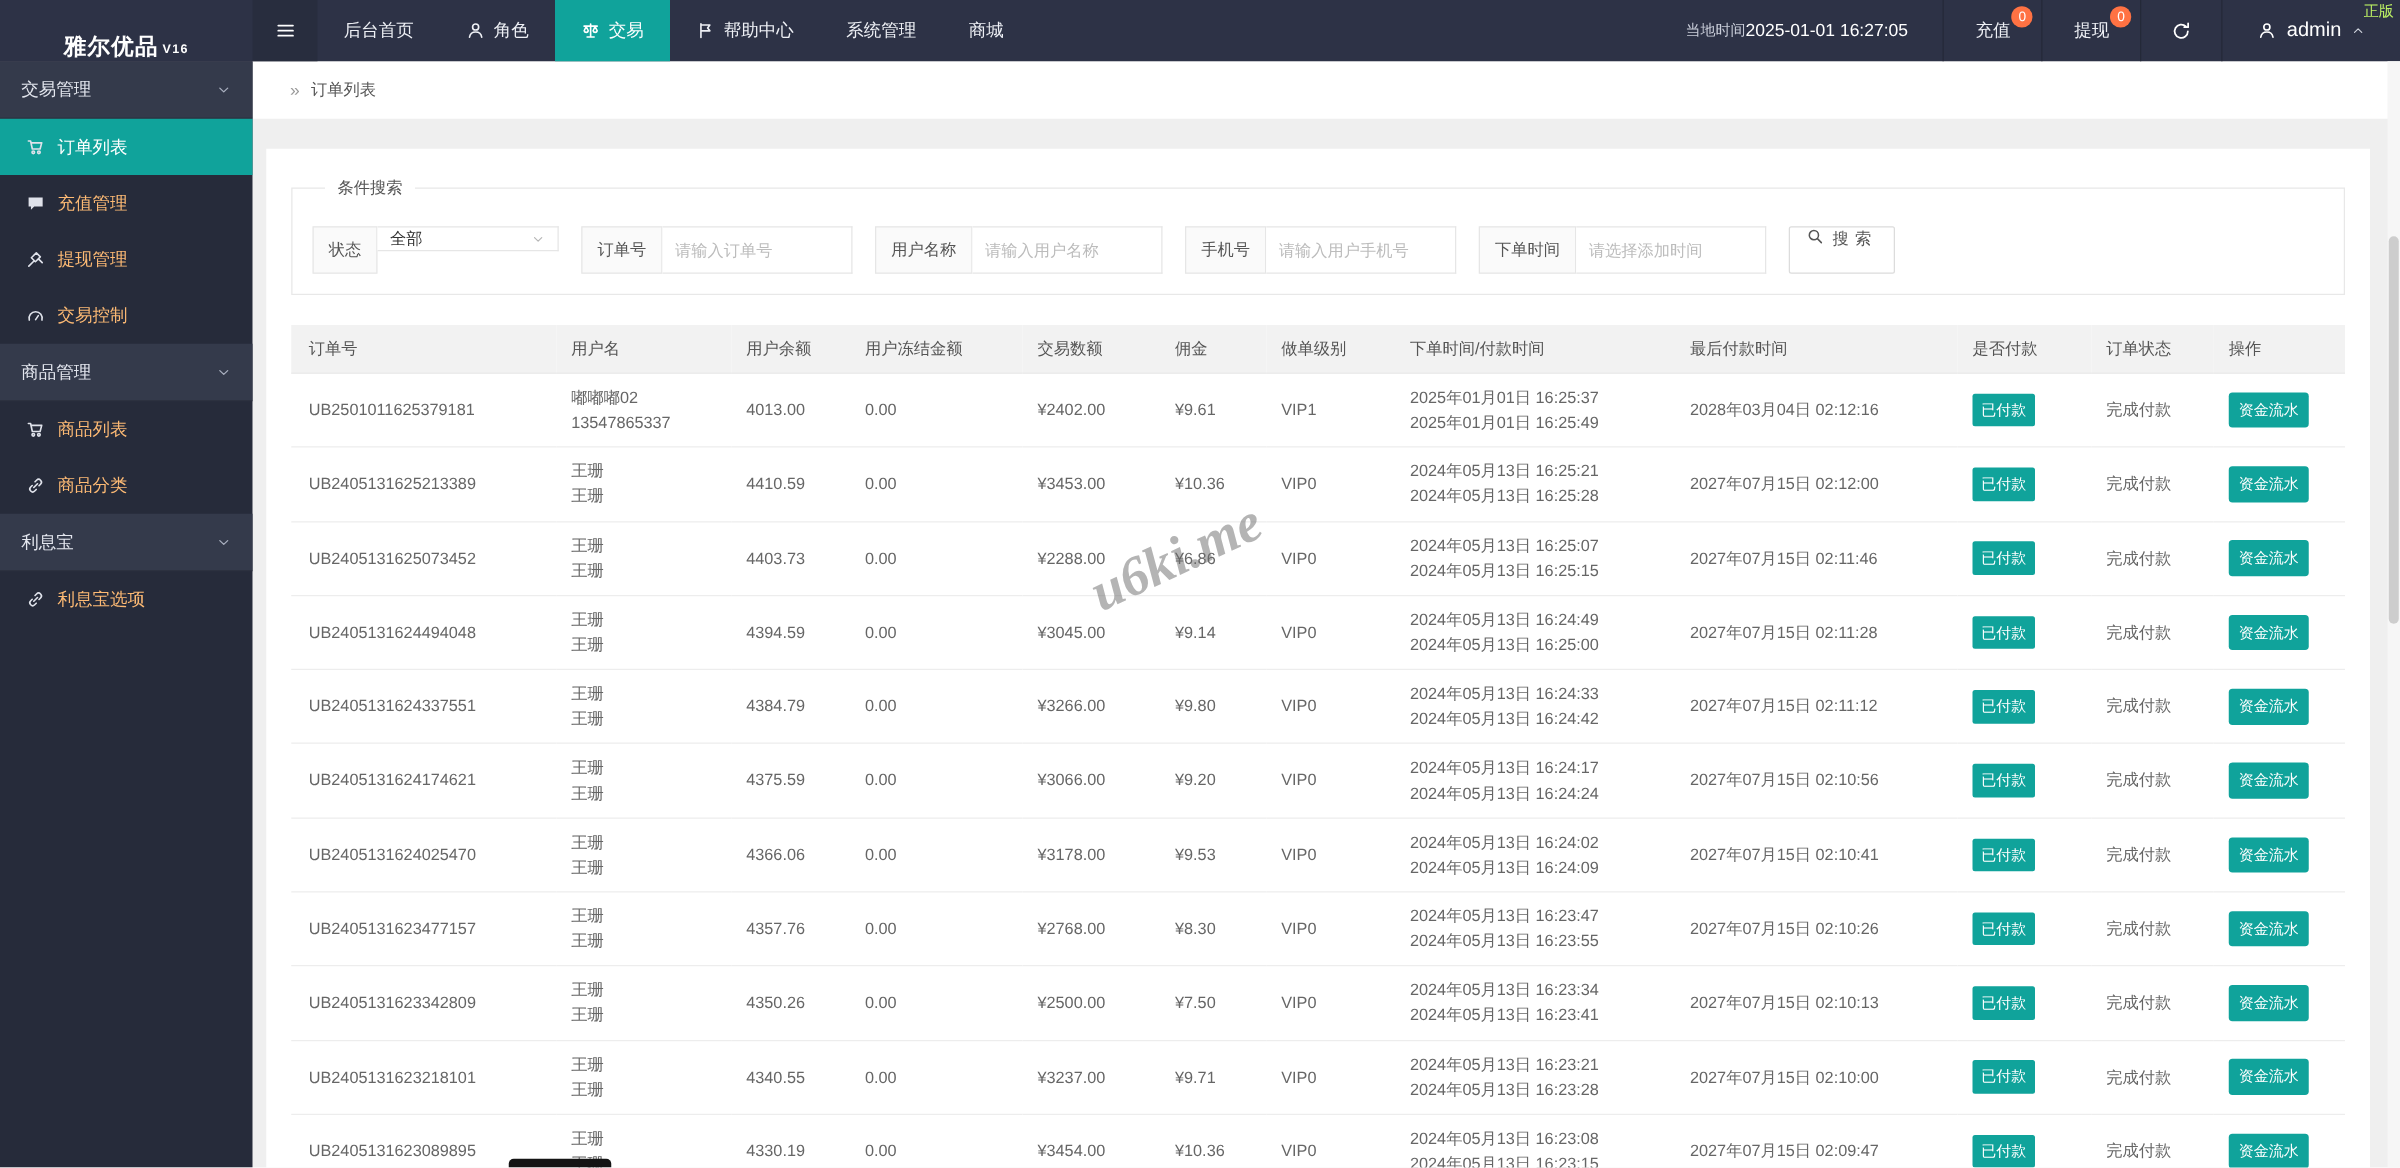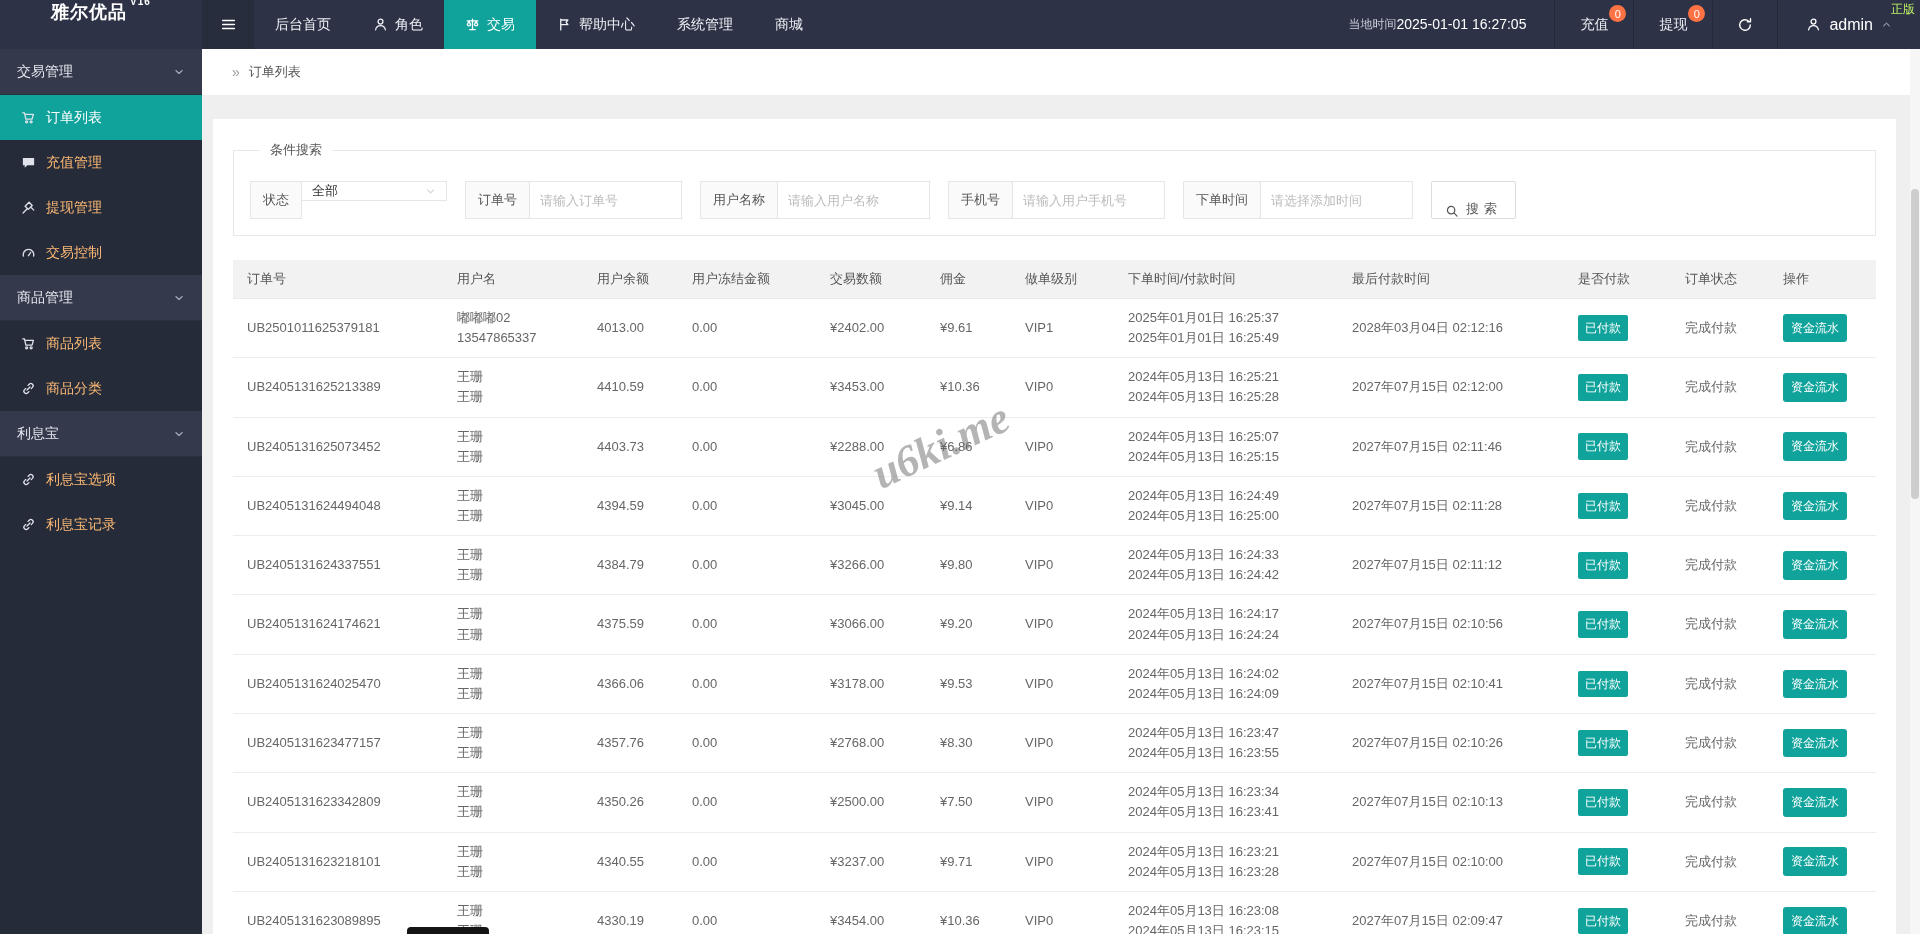--- a/index.html
+++ b/index.html
@@ -3,21 +3,21 @@
 <meta charset="utf-8">
 <style>
   * { margin:0; padding:0; box-sizing:border-box; }
   html,body { width:1920px; height:934px; overflow:hidden; }
   body { font-family:"Liberation Sans","DejaVu Sans",sans-serif; background:#efefef; position:relative; }
   .ic { display:inline-flex; width:15px; height:15px; flex:none; }
   .ic svg { width:100%; height:100%; display:block; }
 
   
   .navbar { position:absolute; top:0; left:0; right:0; height:49px; background:#2d3246; display:flex; align-items:stretch; color:#fff; z-index:20; }
-  .logo { width:202px; display:flex; align-items:flex-start; justify-content:center; font-size:18px; font-weight:bold; letter-spacing:1px; }
+  .logo { width:202px; display:flex; align-items:flex-end; justify-content:center; font-size:18px; font-weight:bold; letter-spacing:1px; }
   .logo sup { font-size:10px; font-weight:bold; margin-left:3px; transform:translateY(-4px); }
   .hamburger { width:52px; display:flex; align-items:center; justify-content:center; background:#282d3e; cursor:pointer; }
   .nav-items { display:flex; align-items:stretch; }
   .nav-item { display:flex; align-items:center; gap:7px; padding:0 21px; font-size:14px; color:#eef0f5; cursor:pointer; }
   .nav-item.active { background:#10a39b; color:#fff; }
   .nav-right { margin-left:auto; display:flex; align-items:stretch; }
   .time-block { display:flex; flex-direction:row; justify-content:space-between; align-items:center; padding:0 28px; line-height:1.55; }
   .time-label { font-size:12px; color:#c9cdd9; }
   .time-value { font-size:14px; color:#fff; }
   .nav-divider { width:1px; background:#242938; }
@@ -44,21 +44,21 @@
   
   fieldset.search-field { border:1px solid #e8e8e8; padding:22px 0 16px 16px; margin-bottom:24px; }
   fieldset.search-field legend { font-size:13px; color:#555; padding:0 10px; margin-left:10px; }
   .search-row { display:flex; align-items:center; }
   .sgroup { display:flex; margin-right:18px; }
   .slabel { height:38px; display:flex; align-items:center; padding:0 12px; border:1px solid #e6e6e6; background:#fafafa; font-size:13px; color:#555; white-space:nowrap; }
   .sselect { width:145px; height:20px; border:1px solid #e6e6e6; border-left:none; background:#fff; display:flex; align-items:center; justify-content:space-between; padding:0 10px; font-size:13px; color:#333; cursor:pointer; }
   .sselect .chev { color:#b6b6b6; }
   .sinput { width:152px; height:38px; border:1px solid #e6e6e6; border-left:none; padding:0 10px; font-size:13px; color:#333; outline:none; }
   .sinput::placeholder { color:#bcbcbc; }
-  .search-btn { height:38px; display:flex; align-items:flex-end; gap:7px; padding:0 13px; border:1px solid #dcdcdc; background:#fff; font-size:13px; color:#555; cursor:pointer; border-radius:2px; letter-spacing:5px; }
+  .search-btn { height:38px; display:flex; align-items:flex-start; gap:7px; padding:0 13px; border:1px solid #dcdcdc; background:#fff; font-size:13px; color:#555; cursor:pointer; border-radius:2px; letter-spacing:5px; }
   .search-btn .ic { color:#555; }
 
   
   table.orders { width:100%; border-collapse:collapse; table-layout:fixed; }
   .orders th { background:#f2f2f2; font-weight:normal; text-align:left; font-size:13px; color:#555; padding:10px 4px 10px 12px; border-bottom:1px solid #e9e9e9; white-space:nowrap; }
   .orders td { font-size:13px; color:#666; padding:9px 4px 9px 12px; border-bottom:1px solid #ededed; vertical-align:middle; line-height:1.55; height:59px; white-space:nowrap; overflow:hidden; }
   .orders th:first-child, .orders td:first-child { padding-left:14px; }
   .pay-badge { display:inline-block; background:#10a39b; color:#fff; font-size:12px; padding:4px 7px; border-radius:2px; }
   .flow-btn { display:inline-block; background:#10a39b; color:#fff; font-size:12px; padding:5px 8px; border-radius:3px; cursor:pointer; }
 
@@ -240,28 +240,20 @@
         </svg>
       </span>
     </div>
     <div class="side-item">
       <span class="ic">
         <svg viewBox="0 0 16 16" fill="none" stroke="currentColor" stroke-width="1.4" stroke-linecap="round" stroke-linejoin="round">
           <path d="M6.4 9.6l3.2-3.2M7.5 4.7l1.3-1.3a2.4 2.4 0 013.4 3.4l-1.3 1.3M8.5 11.3l-1.3 1.3a2.4 2.4 0 01-3.4-3.4l1.3-1.3"></path>
         </svg>
       </span>
       <span>利息宝选项</span>
-    </div>
-    <div class="side-item">
-      <span class="ic">
-        <svg viewBox="0 0 16 16" fill="none" stroke="currentColor" stroke-width="1.4" stroke-linecap="round" stroke-linejoin="round">
-          <path d="M6.4 9.6l3.2-3.2M7.5 4.7l1.3-1.3a2.4 2.4 0 013.4 3.4l-1.3 1.3M8.5 11.3l-1.3 1.3a2.4 2.4 0 01-3.4-3.4l1.3-1.3"></path>
-        </svg>
-      </span>
-      <span>利息宝记录</span>
     </div>
   </aside>
 
 <div class="main">
   <div class="breadcrumb">
     <span class="crumb-icon">»</span>
     <span>订单列表</span>
   </div>
 
   <div class="card">

